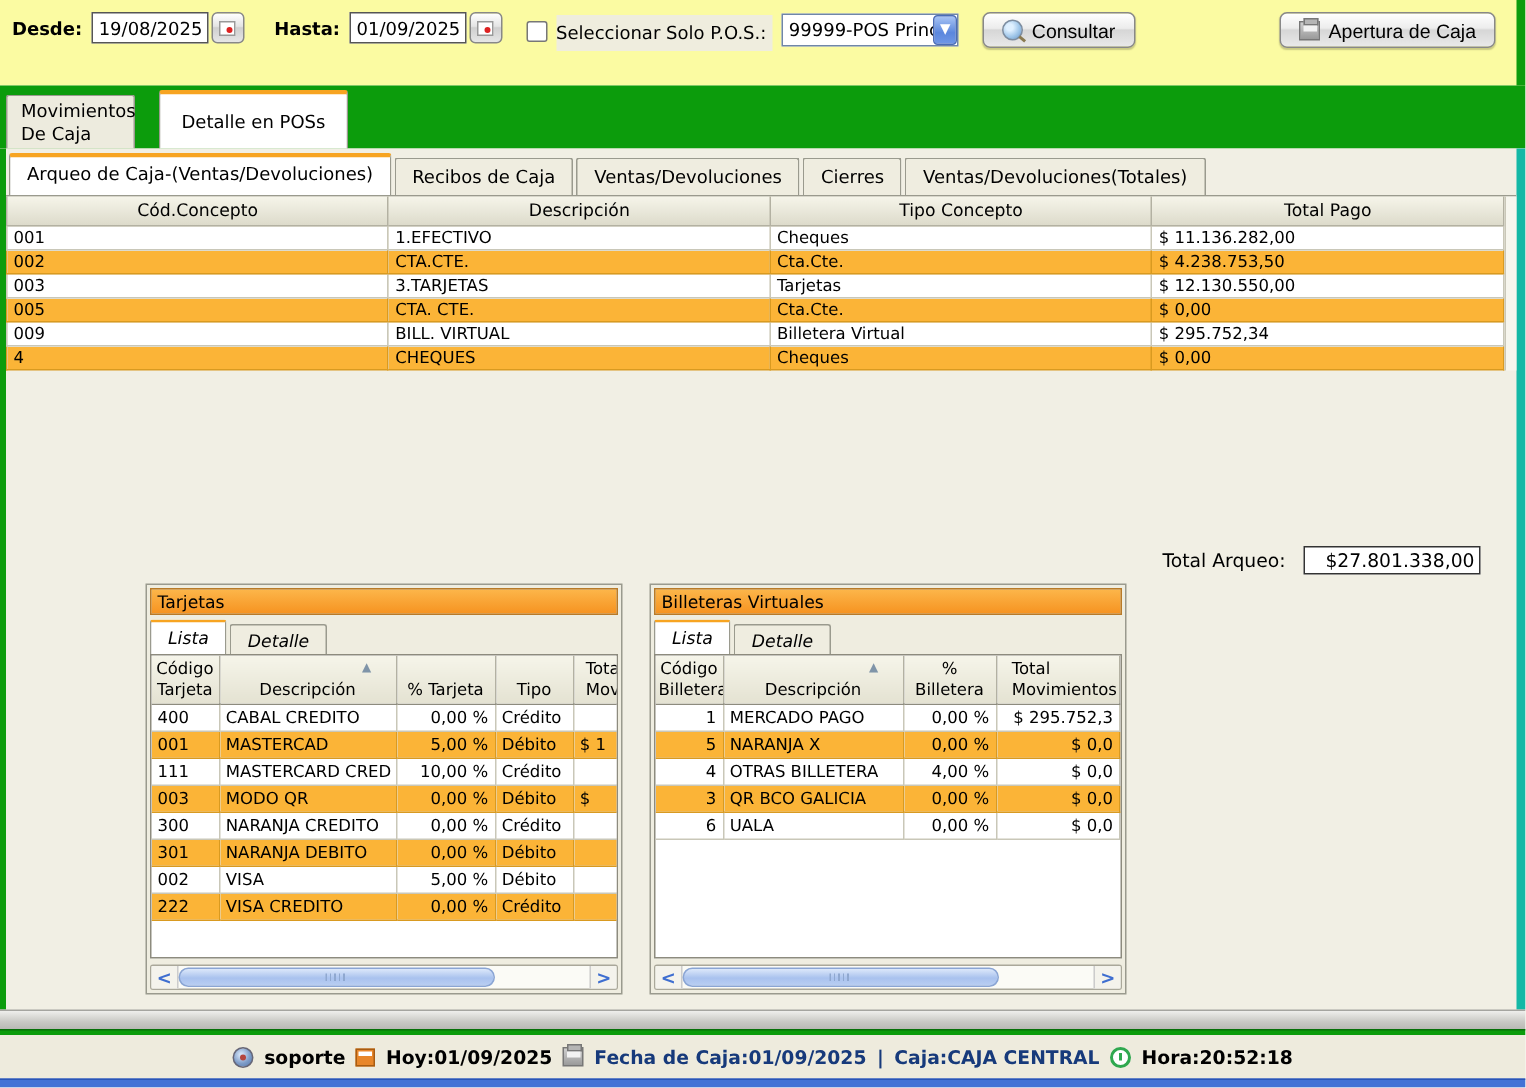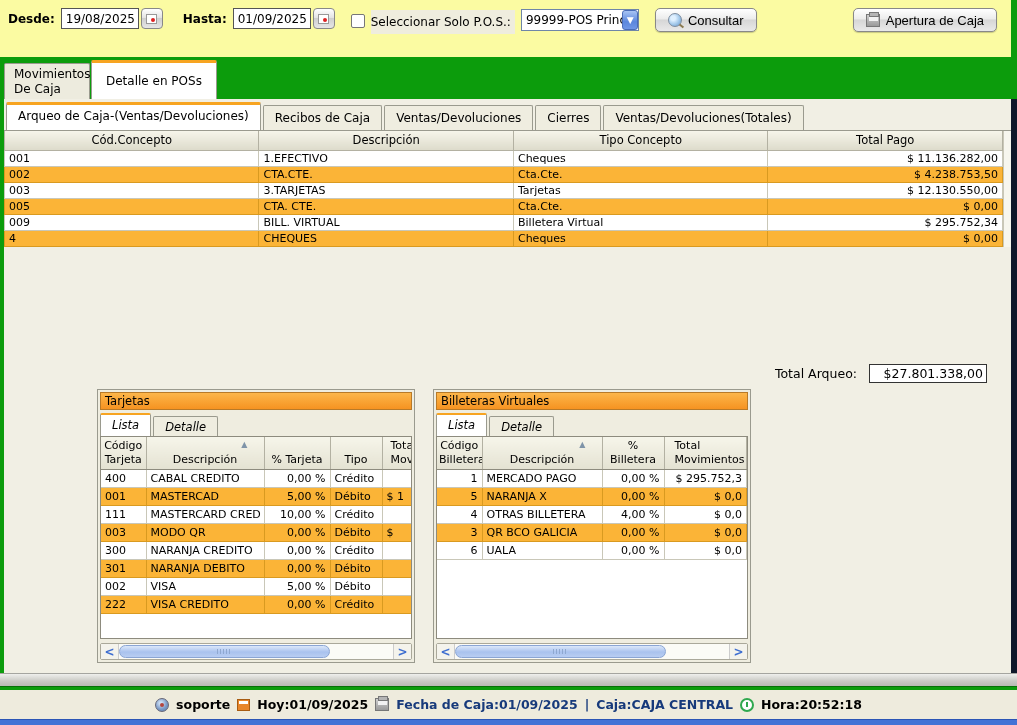--- a/index.html
+++ b/index.html
@@ -33,45 +33,45 @@
   .btn-apertura { margin-left:auto; margin-right:4px; }
   .magicon { width:14px; height:14px; border-radius:50%;
     background:radial-gradient(circle at 35% 35%, #dff0ff 20%, #9cc4e8 60%, #6b93c0); border:1px solid #7d8da0; position:relative; }
   .magicon::after { content:""; position:absolute; width:5px; height:2px; background:#8a7a50;
     bottom:-1px; right:-3px; transform:rotate(40deg); }
   .regicon { width:14px; height:13px; position:relative; background:linear-gradient(#cfcfcf,#9a9a9a); border:1px solid #777; }
   .regicon::before { content:""; position:absolute; top:-3px; left:2px; width:8px; height:3px; background:#b5b5b5; border:1px solid #777; }
   .regicon::after { content:""; position:absolute; top:2px; left:2px; width:9px; height:4px; background:#f2f2f2; }
 
   
-  .band { height:42px; background:#0C9C0C; display:flex; align-items:flex-end; padding-left:4px; gap:1px; }
+  .band { height:42px; background:#0C9C0C; display:flex; align-items:flex-end; padding-left:4px; gap:16px; }
   .tab1 { border:1px solid #9a9a8e; border-bottom:none; font-size:12px; padding:3px 9px; cursor:default; }
   .tab1.inactive { background:#EDEBDE; height:36px; width:86px; line-height:1.25; margin-bottom:0; border-radius:2px 2px 0 0; }
   .tab1.active { background:#FFFFFF; height:39px; display:flex; align-items:center; padding:0 14px;
     border-top:3px solid #F7A421; border-radius:2px 2px 0 0; }
 
   
-  .content { flex:1; background:#F1EFE4; border-left:4px solid #0C9C0C; border-right:6px solid #0f172a;
+  .content { flex:1; background:#F1EFE4; border-left:4px solid #0C9C0C; border-right:6px solid #14b8a6;
     display:flex; flex-direction:column; overflow:hidden; }
   .subtabs { height:31px; display:flex; align-items:flex-end; gap:2px; padding:2px 0 0 2px; }
   .tab2 { background:#EFEDE0; border:1px solid #9a9a8e; border-bottom:none; border-radius:2px 2px 0 0;
     font-size:12px; padding:5px 11px; height:25px; }
   .tab2.active { background:#fff; border-top:3px solid #F7A421; height:28px; padding-top:4px; }
 
   
   .arqueo-wrap { border-top:1px solid #9a9a8e; background:#F1EFE4; padding-right:8px; position:relative; }
   .vstrip { position:absolute; right:0; top:0; bottom:0; width:8px; background:#F7F6EE; border-left:1px solid #c9c7b8; }
   table { border-collapse:collapse; table-layout:fixed; }
   .arqueo { width:100%; }
   .arqueo th { height:19px; font-weight:normal; font-size:11.5px; text-align:center;
     background:linear-gradient(#F6F5EA,#DDDBCB); border:1px solid #b3b1a2; border-top:none; }
   .arqueo td { height:16px; font-size:11px; padding:0 4px; border:1px solid #c9c7b8; background:#fff;
     overflow:hidden; white-space:nowrap; }
   .arqueo tr.hl td { background:#FBB437; border-color:#d99a20; }
-  .arqueo .c-total { text-align:right; }
+  .arqueo .c-total { text-align:left; }
 
   
   .totalrow { display:flex; justify-content:flex-end; align-items:center; gap:12px; padding:4px 24px 4px 0; }
   .totalrow .tlabel { font-size:12.5px; }
   .totalbox { width:118px; height:19px; background:#fff; border:1.5px solid #333;
     font-size:12.5px; display:flex; align-items:center; justify-content:flex-end; padding:0 3px; }
 
   
   .panels { display:flex; gap:18px; margin:2px 0 10px 93px; height:274px; }
   .panel { width:318px; background:#EFEDE0; border:1px solid #9a9a8e; display:flex; flex-direction:column; padding:2px; }

